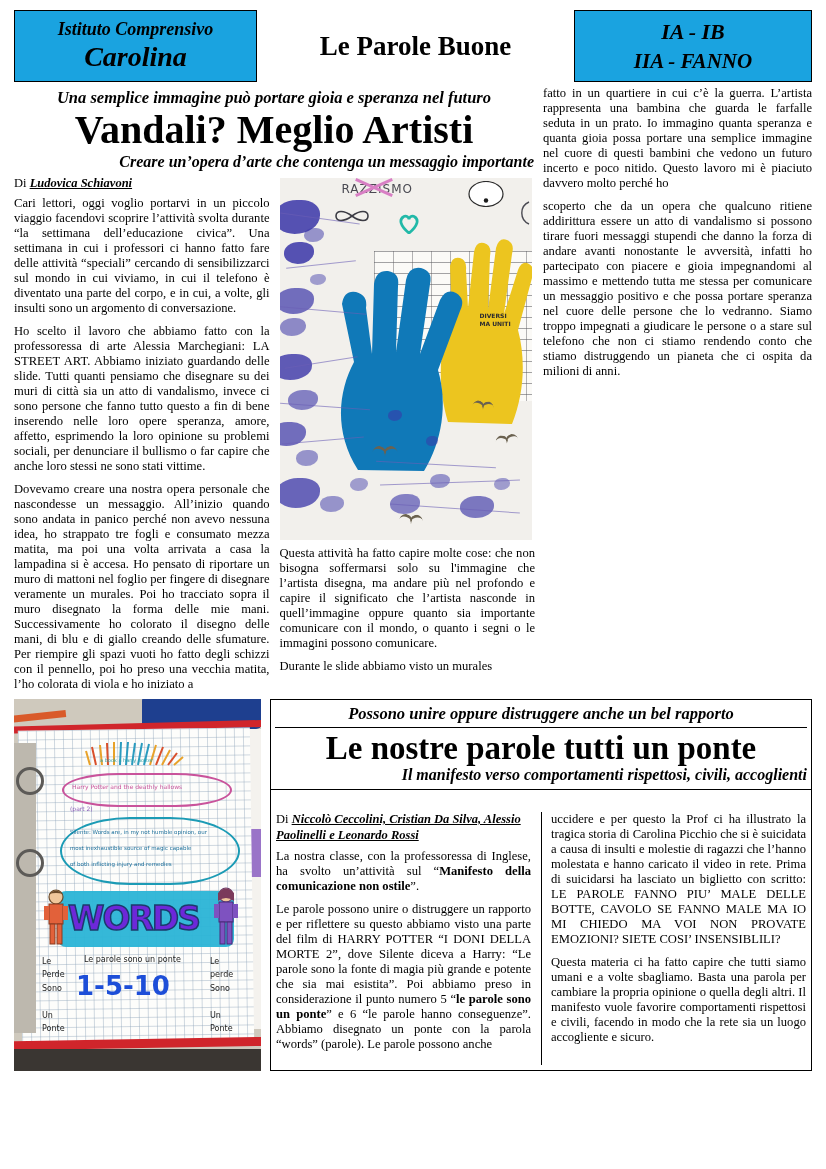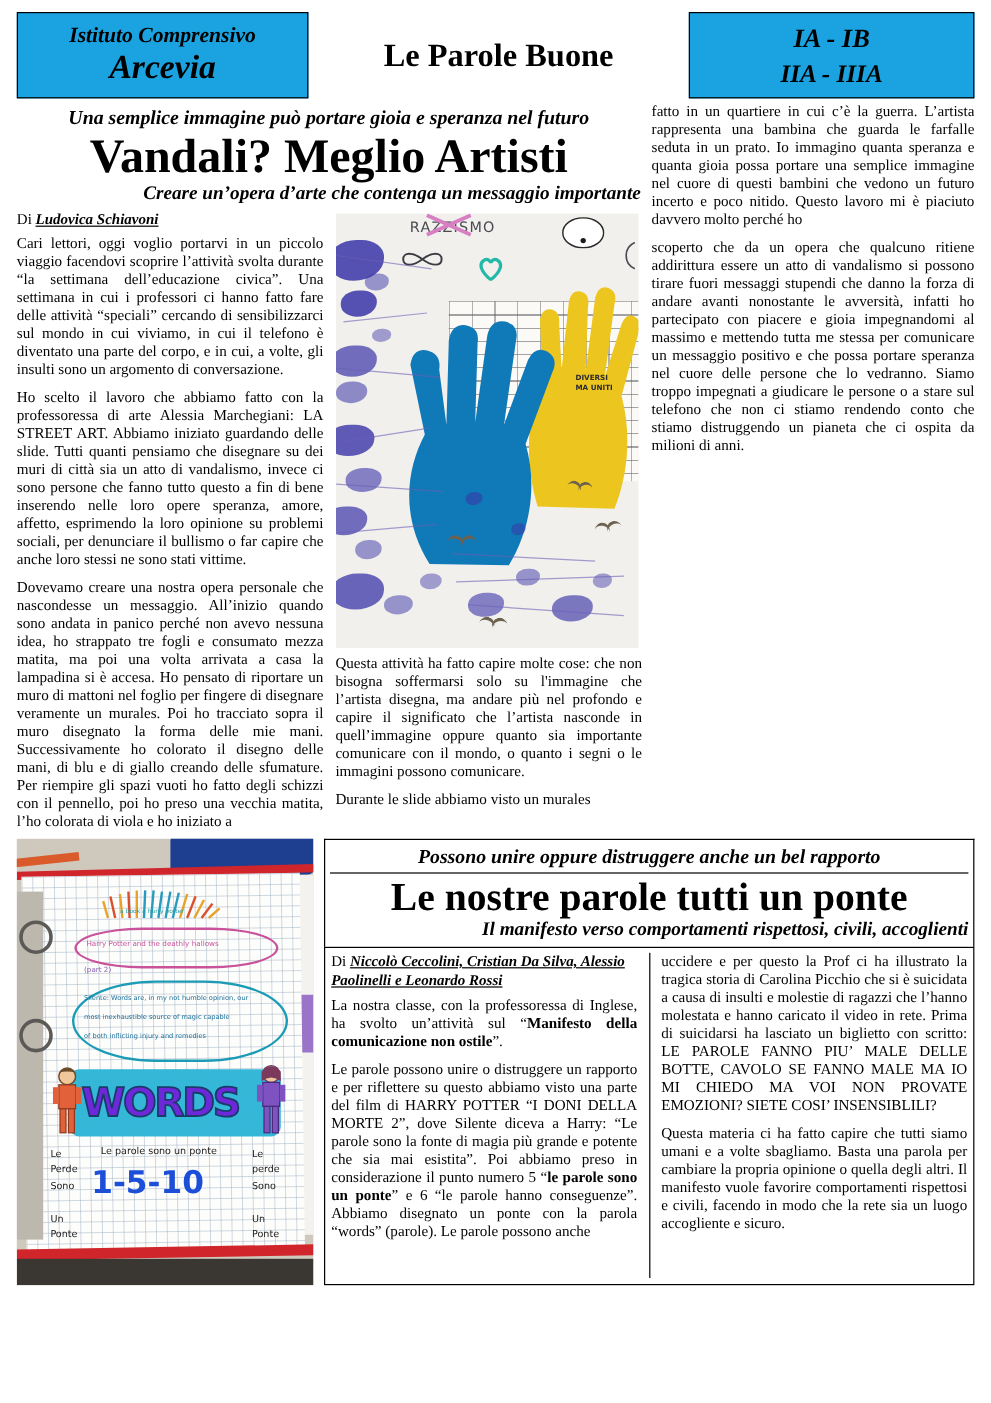--- a/index.html
+++ b/index.html
@@ -212,21 +212,21 @@
     font-size: 33px;
     text-align: center;
     line-height: 1.05;
     margin: 1px 0 1px 0;
   }
   .sec2-cols {
     display: flex;
     border: 1.4px solid #000;
     border-top: 1.4px solid #000;
     flex: 1;
-    padding: 4px 5px 5px 5px;
+    padding: 22px 5px 5px 5px;
     gap: 10px;
   }
   .sec2-col { width: 255px; }
   .sec2-col.divider { border-left: 1px solid #000; padding-left: 9px; }
   .notes-paper {
     position: absolute;
     background: #fdfdfb;
   }
   .grid-paper {
     background-image:
@@ -241,26 +241,26 @@
   }
 </style>
 </head>
 <body>
 
 <div class="page">
 
   <div class="masthead">
     <div class="mast-box left">
       <div class="mast-line1">Istituto Comprensivo</div>
-      <div class="mast-line2">Arcevia</div>
+      <div class="mast-line2">Carolina</div>
     </div>
     <div class="mast-center">Le Parole Buone</div>
     <div class="mast-box right">
       <div class="mast-r1">IA - IB</div>
-      <div class="mast-r2">IIA - IIIA</div>
+      <div class="mast-r2">IIA - FANNO</div>
     </div>
   </div>
 
   <div class="topzone">
 
     <div class="leftzone">
       <div class="art1-head">
         <div class="kicker">Una semplice immagine può portare gioia e speranza nel futuro</div>
         <div class="headline">Vandali? Meglio Artisti</div>
         <div class="subhead">Creare un’opera d’arte che contenga un messaggio importante</div>

